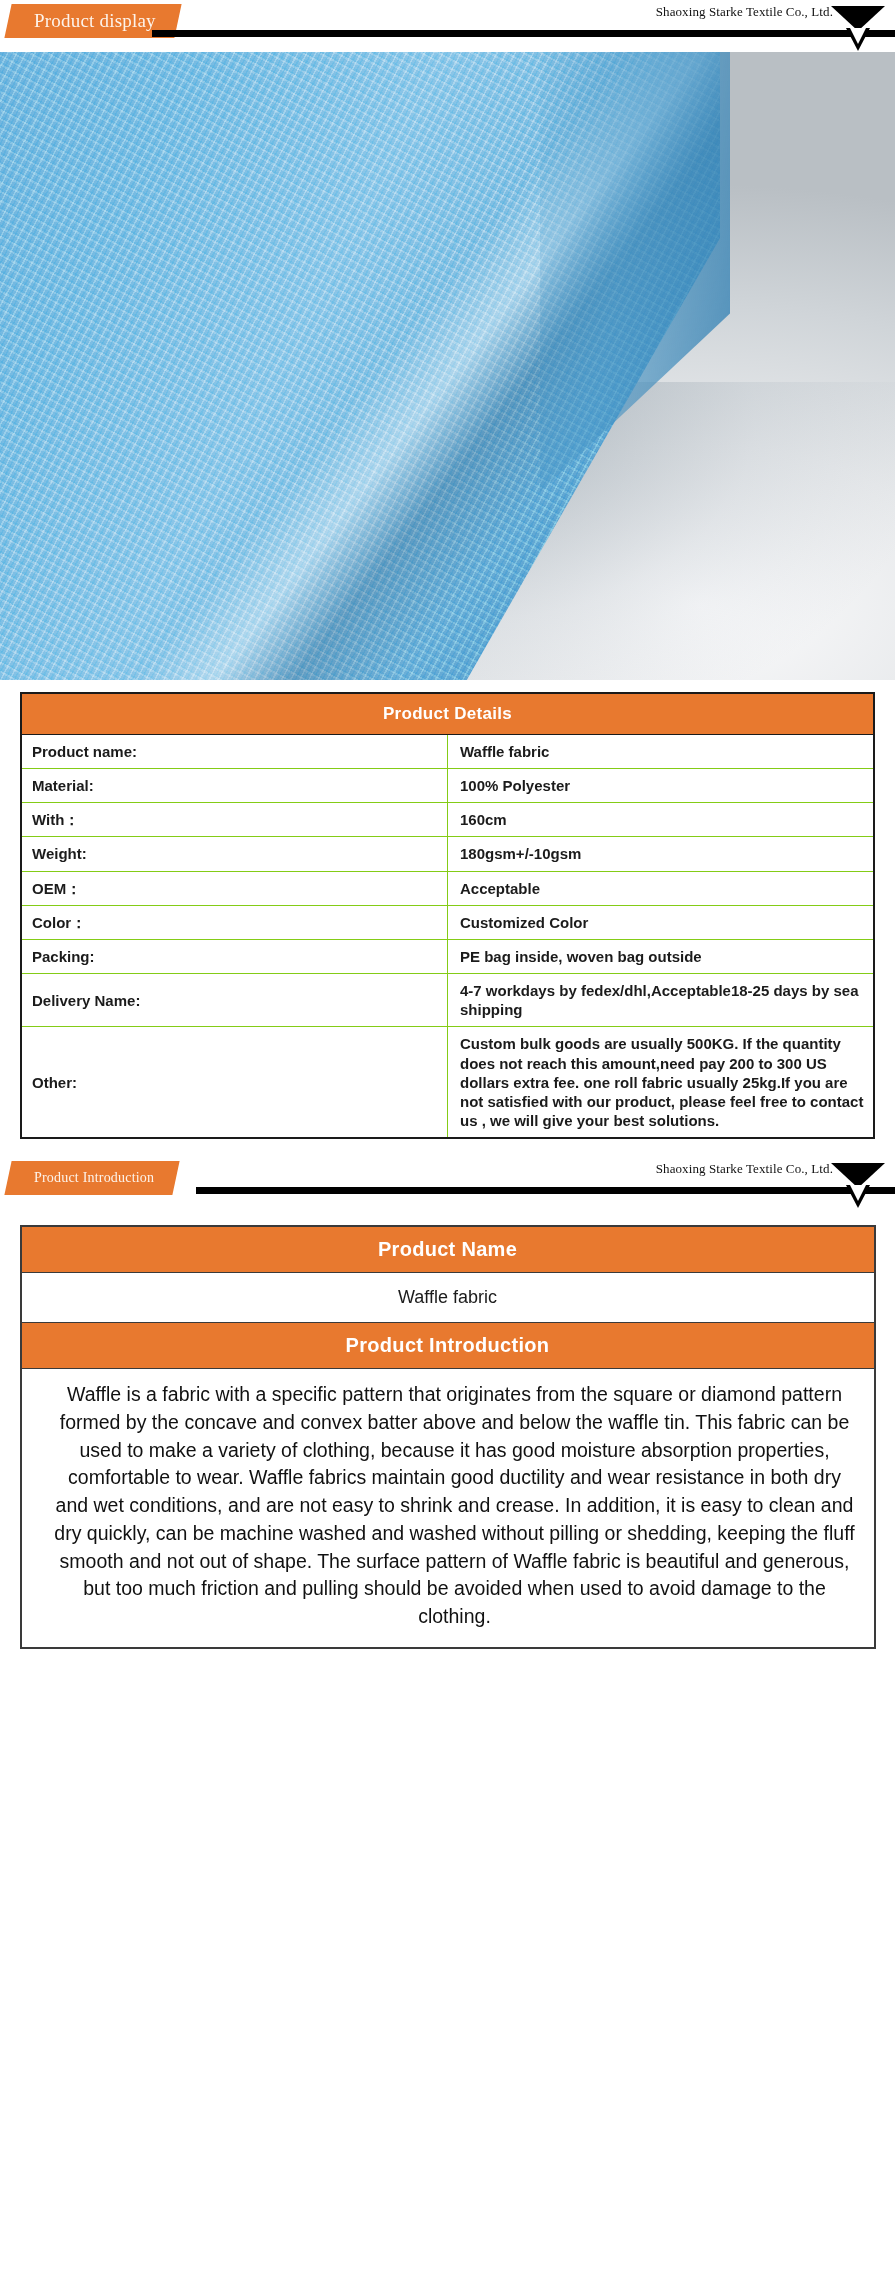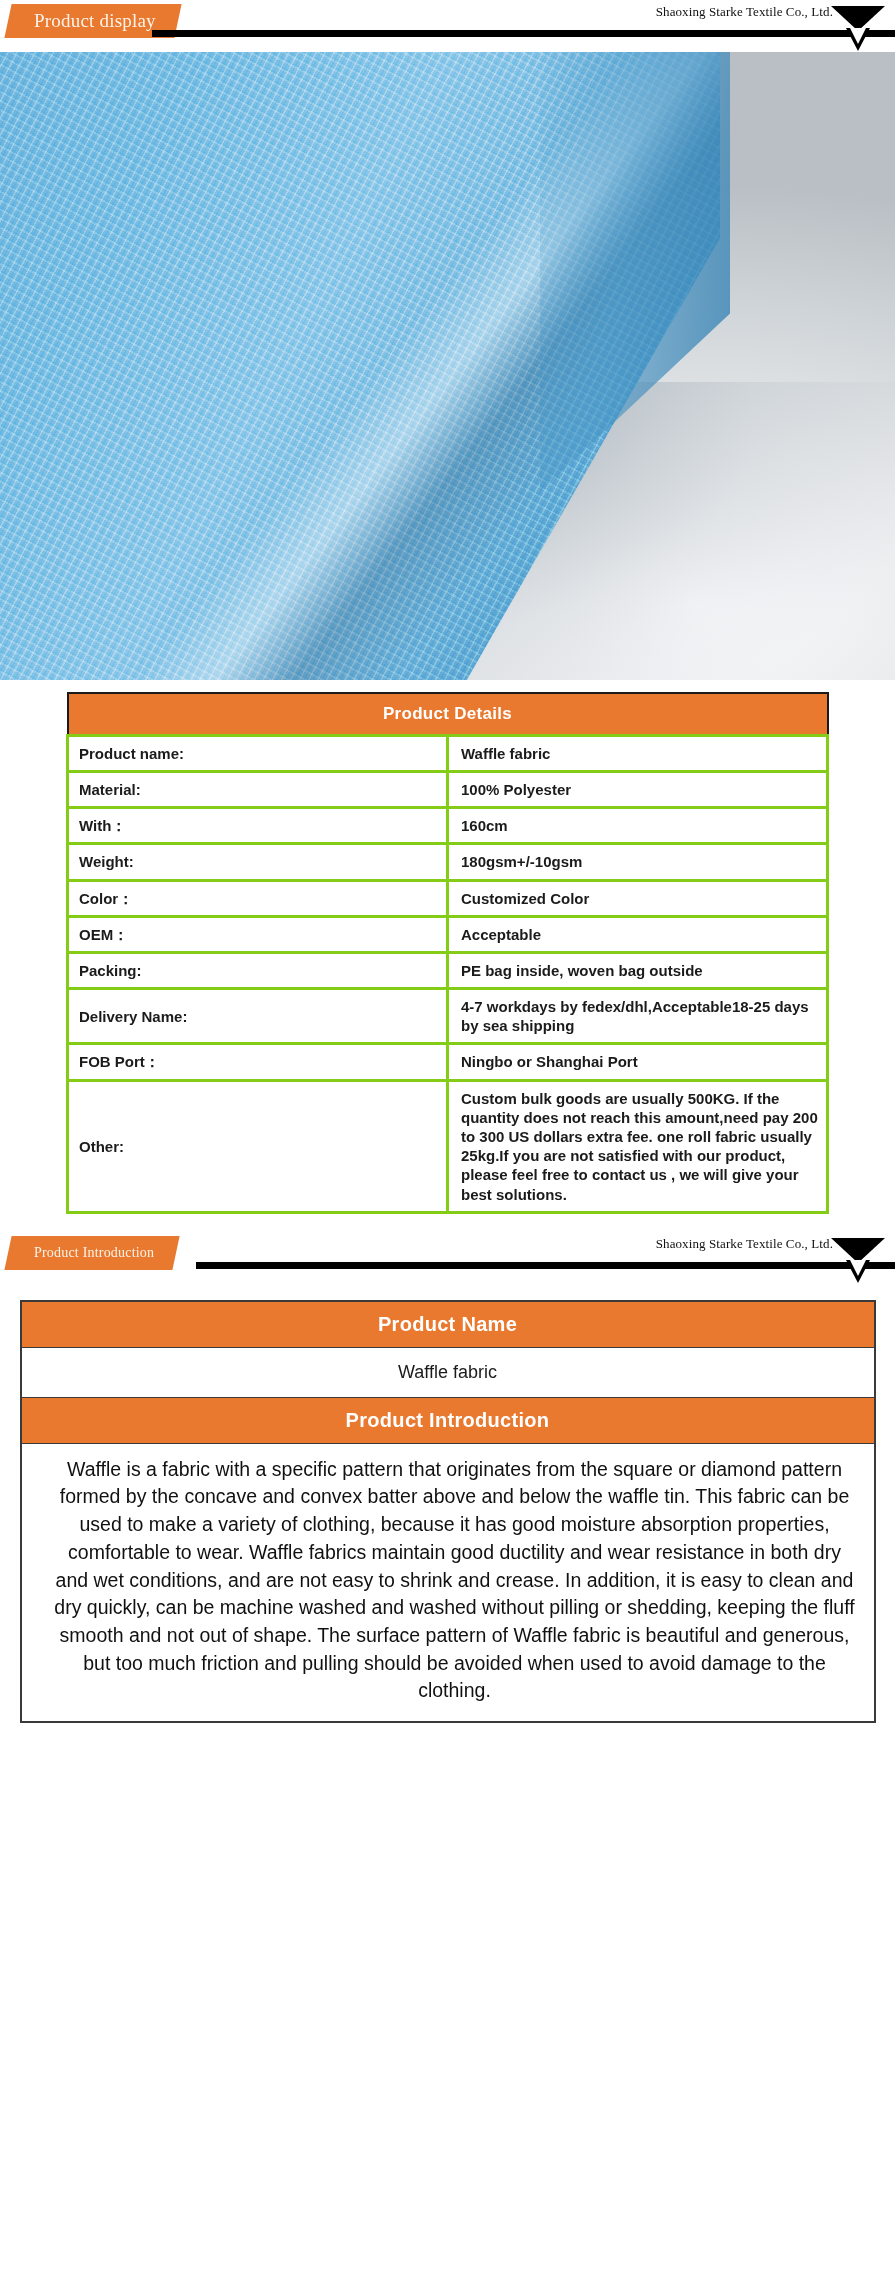--- a/index.html
+++ b/index.html
@@ -165,26 +165,26 @@
   }
 
   
   .table-wrap {
     padding: 12px 0 0 0;
   }
   table.details {
     border-collapse: collapse;
     table-layout: fixed;
     margin: 0 auto;
-    width: 763px;
+    width: 855px;
     border: 2px solid #1a1a1a;
   }
   table.details th,
   table.details td {
-    border: 3px solid #84cc16;
+    border: 1px solid #84cc16;
     padding: 7px 1px;
     vertical-align: middle;
     font-size: 15px;
     font-weight: bold;
     color: #1b1b1b;
     line-height: 1.28;
     font-stretch: condensed;
   }
   table.details thead th {
     background: #e8792f;
@@ -284,38 +284,34 @@
         </tr>
         <tr>
           <td class="k">With：</td>
           <td class="v">160cm</td>
         </tr>
         <tr>
           <td class="k">Weight:</td>
           <td class="v">180gsm+/-10gsm</td>
         </tr>
         <tr>
+          <td class="k">OEM：</td>
+          <td class="v">Acceptable</td>
+        </tr>
+        <tr>
           <td class="k">Color：</td>
           <td class="v">Customized Color</td>
         </tr>
         <tr>
-          <td class="k">OEM：</td>
-          <td class="v">Acceptable</td>
-        </tr>
-        <tr>
           <td class="k">Packing:</td>
           <td class="v">PE bag inside, woven bag outside</td>
         </tr>
         <tr>
           <td class="k">Delivery Name:</td>
           <td class="v">4-7 workdays by fedex/dhl,Acceptable18-25 days by sea shipping</td>
-        </tr>
-        <tr>
-          <td class="k">FOB Port：</td>
-          <td class="v">Ningbo or Shanghai Port</td>
         </tr>
         <tr>
           <td class="k">Other:</td>
           <td class="v">Custom bulk goods are usually 500KG. If the quantity does not reach this amount,need pay 200 to 300 US dollars extra fee. one roll fabric usually 25kg.If you are not satisfied with our product, please feel free to contact us , we will give your best solutions.</td>
         </tr>
       </tbody>
     </table>
   </div>
 
   <div class="banner" style="margin-top:18px;">

